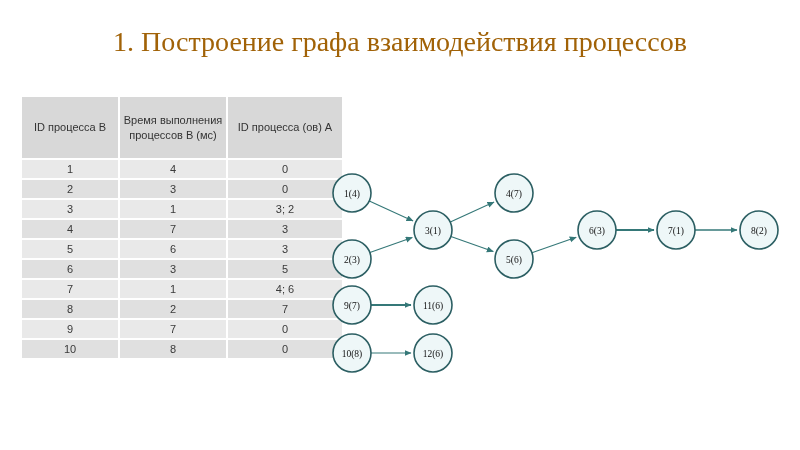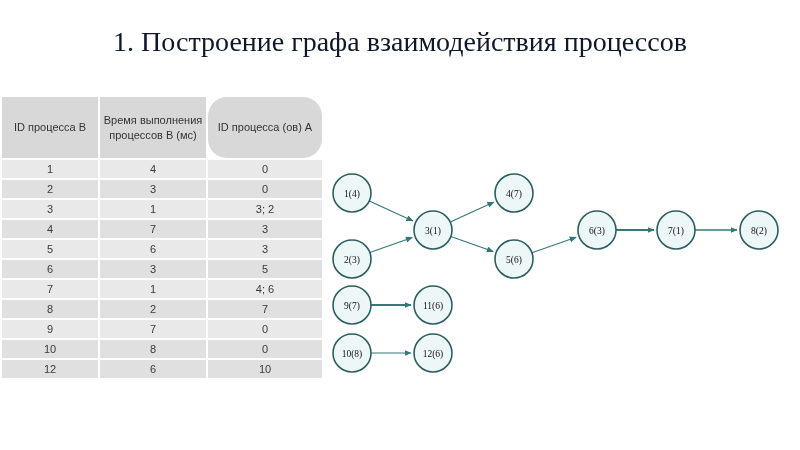--- a/index.html
+++ b/index.html
@@ -13,45 +13,45 @@
   }
   .title {
     position: absolute;
     top: 26px;
     left: 0;
     width: 100%;
     text-align: center;
     font-family: "Liberation Serif", serif;
     font-size: 28px;
     font-weight: 400;
-    color: #0f172a;
+    color: #a16207;
     white-space: nowrap;
   }
   table.proc {
     position: absolute;
-    left: 0;
+    left: 20px;
     top: 95px;
     border-collapse: separate;
     border-spacing: 2px;
     table-layout: fixed;
   }
   table.proc th {
     background: #d8d8d8;
     height: 61px;
     vertical-align: middle;
     text-align: center;
     font-size: 11px;
     font-weight: 400;
     color: #333333;
     padding: 0 3px;
     line-height: 1.35;
   }
   table.proc th.c1 { width: 90px; }
   table.proc th.c2 { width: 100px; }
-  table.proc th.c3 { width: 108px; border-radius: 19px; }
+  table.proc th.c3 { width: 108px; }
   table.proc td {
     background: #e9e9e9;
     height: 18px;
     text-align: center;
     vertical-align: middle;
     font-size: 11px;
     color: #3a3a3a;
     padding: 0;
   }
   table.proc tr.alt td { background: #e0e0e0; }
@@ -125,25 +125,20 @@
         </tr>
         <tr>
           <td>9</td>
           <td>7</td>
           <td>0</td>
         </tr>
         <tr class="alt">
           <td>10</td>
           <td>8</td>
           <td>0</td>
-        </tr>
-        <tr class="alt">
-          <td>12</td>
-          <td>6</td>
-          <td>10</td>
         </tr>
       </tbody>
   </table>
 
   <svg class="graph" viewBox="0 0 800 450" xmlns="http://www.w3.org/2000/svg">
     <defs>
       <marker id="arrow" markerWidth="8" markerHeight="7" refX="6.5" refY="3" orient="auto" markerUnits="userSpaceOnUse">
         <path id="arrowhead-path" d="M0,0 L7,3 L0,6 Z" fill="#357878"></path>
       </marker>
     </defs>

